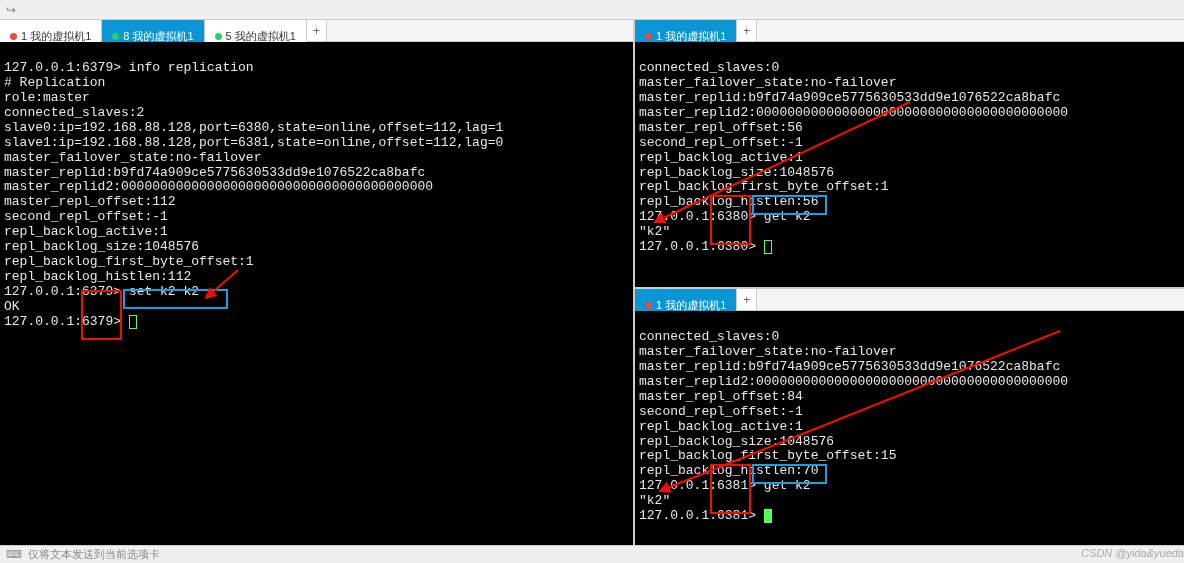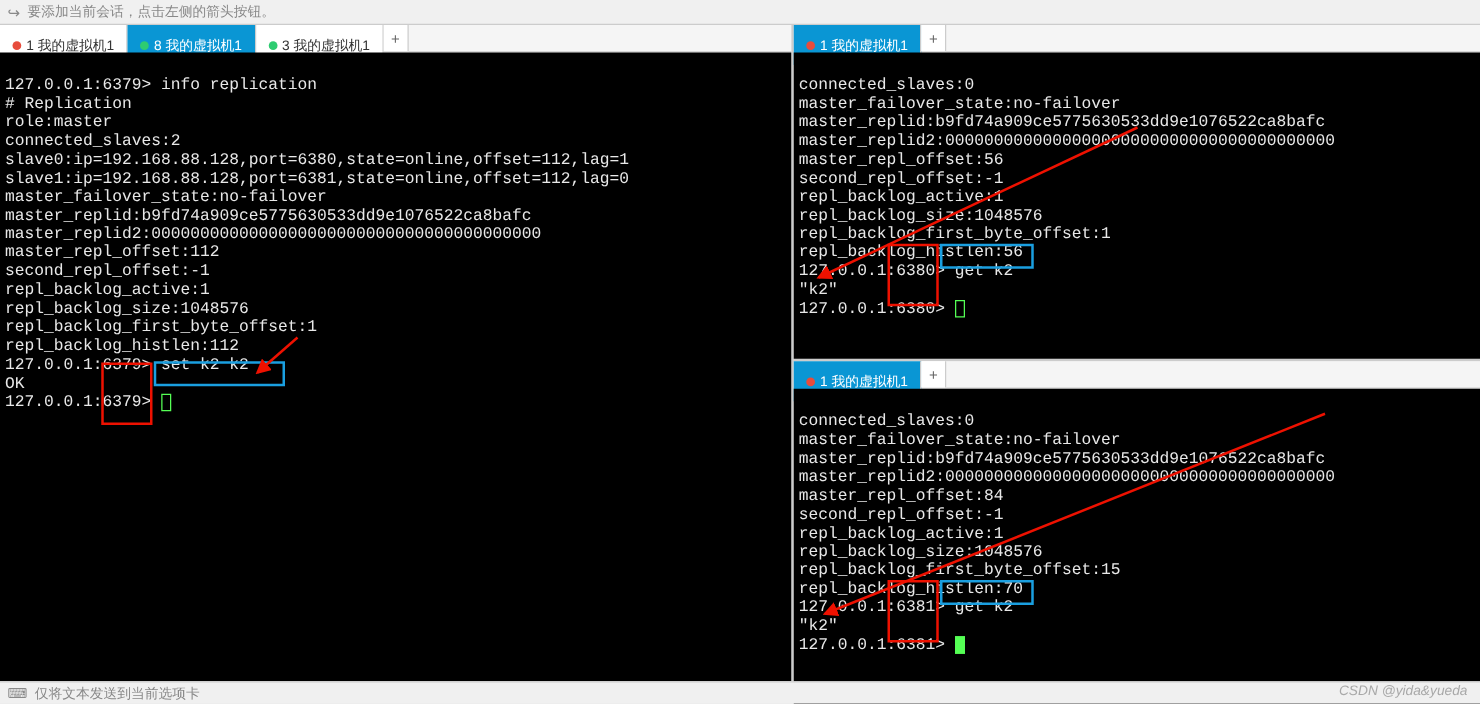--- a/index.html
+++ b/index.html
@@ -114,51 +114,50 @@
   border: 2px solid #e10;
   pointer-events: none;
 }
 .blue-box {
   position: absolute;
   border: 2px solid #1a9fe0;
   pointer-events: none;
 }
 .watermark {
   position: absolute;
-  right: 10px;
+  right: 0;
   bottom: 4px;
   color: rgba(120,120,120,0.6);
   font-size: 11px;
   font-style: italic;
 }
 svg.arrow { position: absolute; pointer-events: none; }
 </style>
 </head>
 <body>
 
 <div class="top-bar">
   <span class="icon">↪</span>
-  <span>要添加当前会话，点击左侧的箭头按钮。</span>
 </div>
 
 <div class="main">
 
   <div class="left-pane">
     <div class="tabs">
       <div class="tab">
         <span class="dot red"></span>
         <span>1 我的虚拟机1</span>
       </div>
       <div class="tab active">
         <span class="dot green"></span>
         <span>8 我的虚拟机1</span>
       </div>
       <div class="tab">
         <span class="dot green"></span>
-        <span>3 我的虚拟机1</span>
+        <span>5 我的虚拟机1</span>
       </div>
       <div class="tab-add">+</div>
     </div>
     <div class="terminal" id="term-left">
 <span>127.0.0.1:6379&gt; </span><span>info replication</span>
 <span># Replication</span>
 <span>role:master</span>
 <span>connected_slaves:2</span>
 <span>slave0:ip=192.168.88.128,port=6380,state=online,offset=112,lag=1</span>
 <span>slave1:ip=192.168.88.128,port=6381,state=online,offset=112,lag=0</span>

